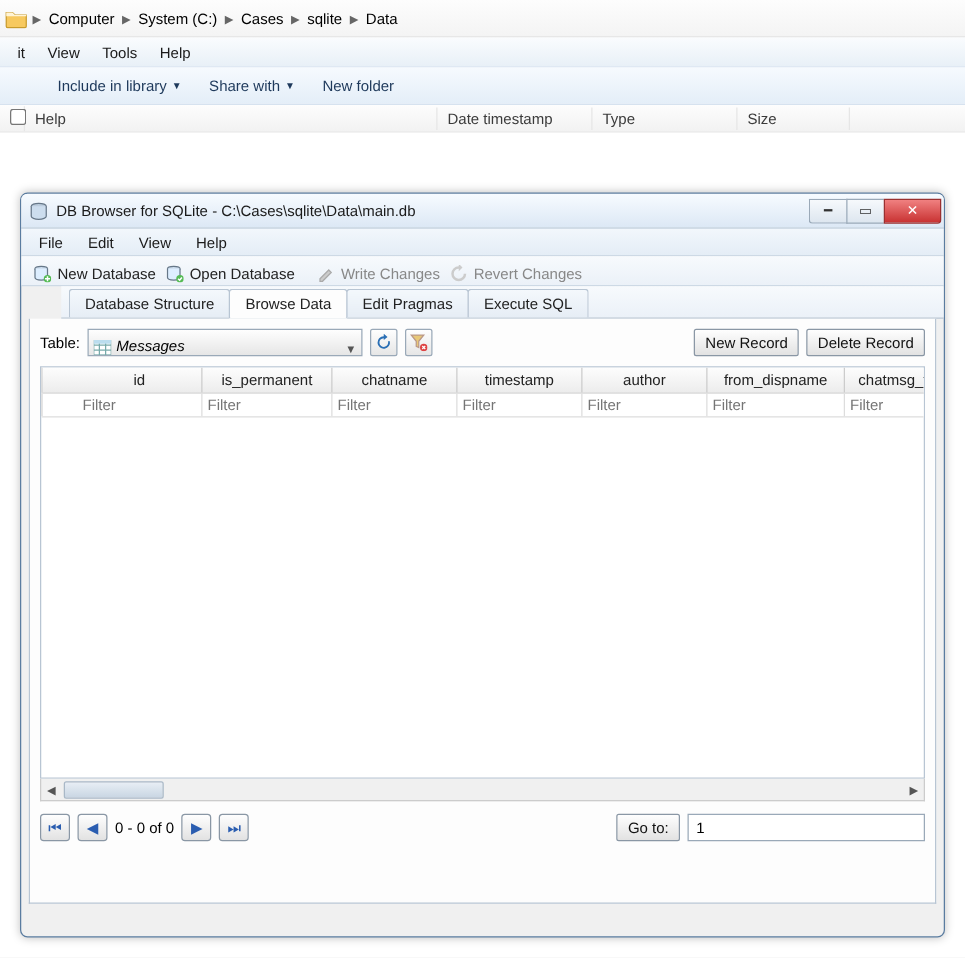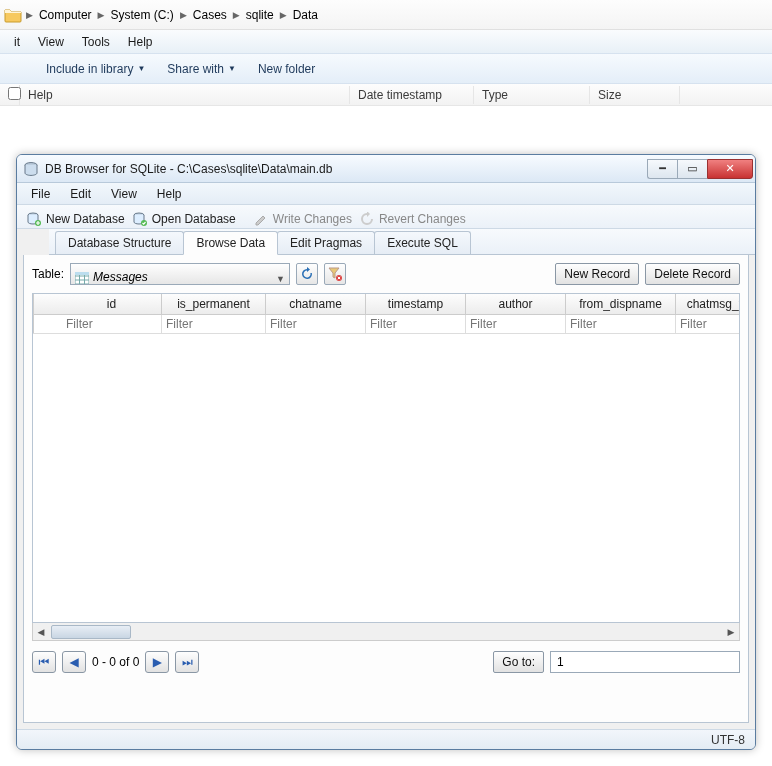--- a/index.html
+++ b/index.html
@@ -266,16 +266,13 @@
       <div class="navbtn">◀</div>
       <span>0 - 0 of 0</span>
       <div class="navbtn">▶</div>
       <div class="navbtn">⏭</div>
       <div class="spacer"></div>
       <div class="pushbtn">Go to:</div>
       <input class="goto-input" value="1" style="">
     </div>
   </div>
 
-  <div class="statusbar">
-    <span>UTF-8</span>
-  </div>
 </div>
 
 </body></html>

